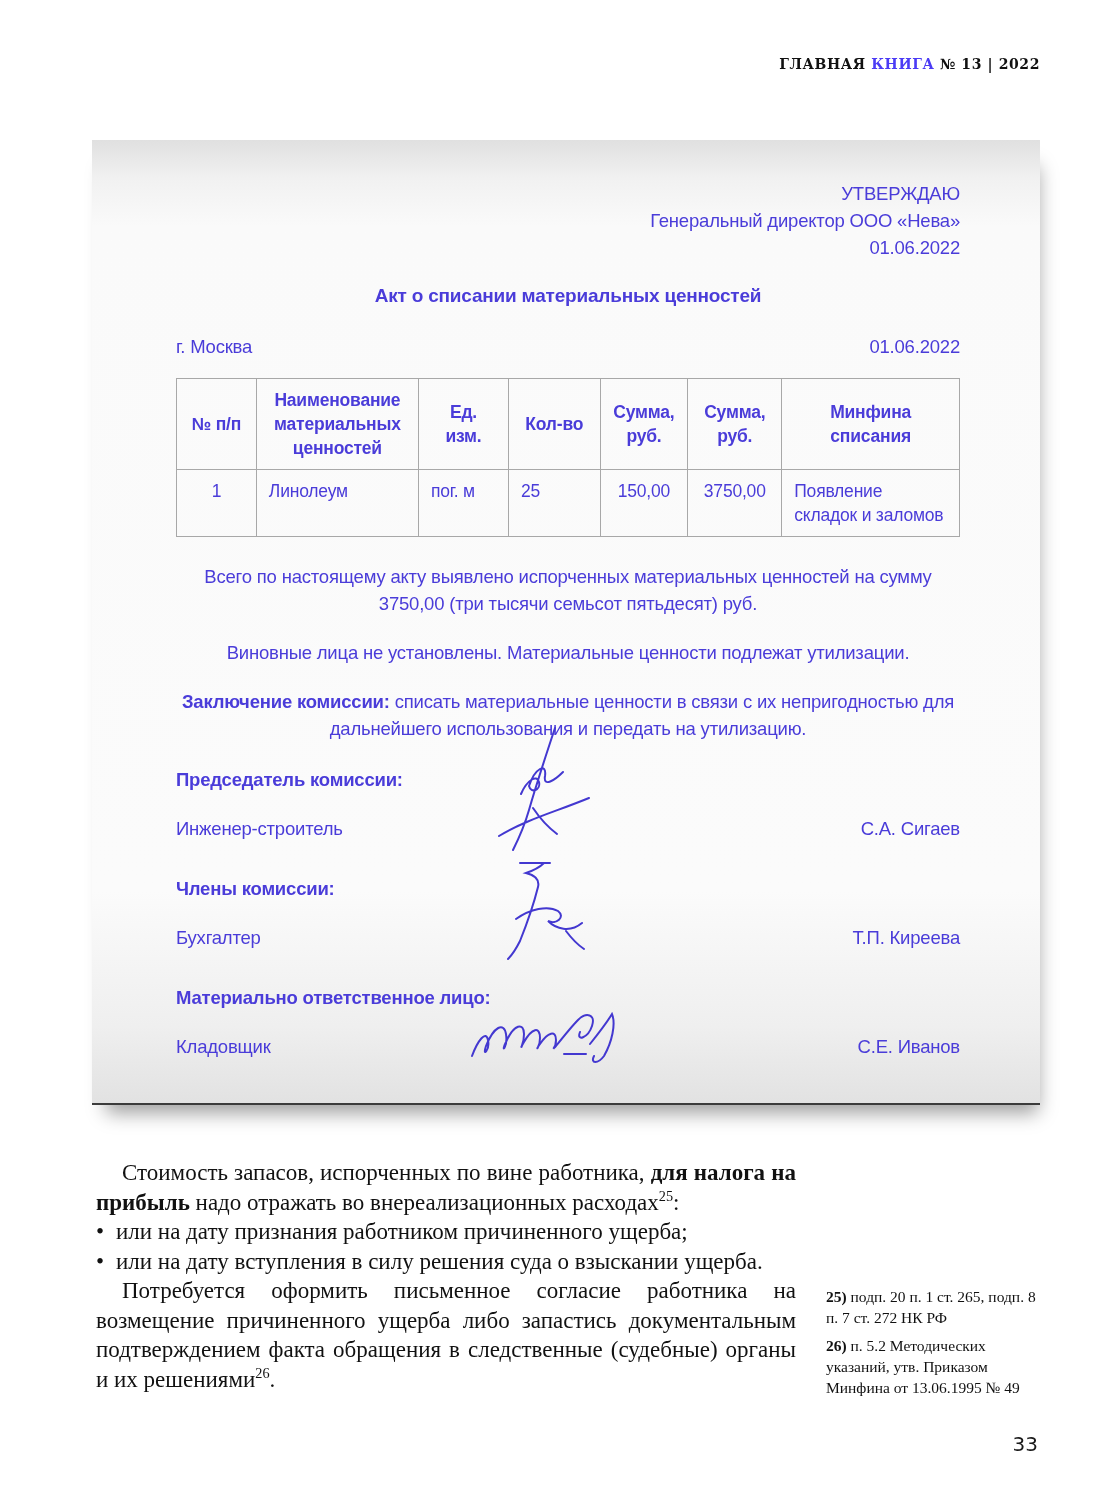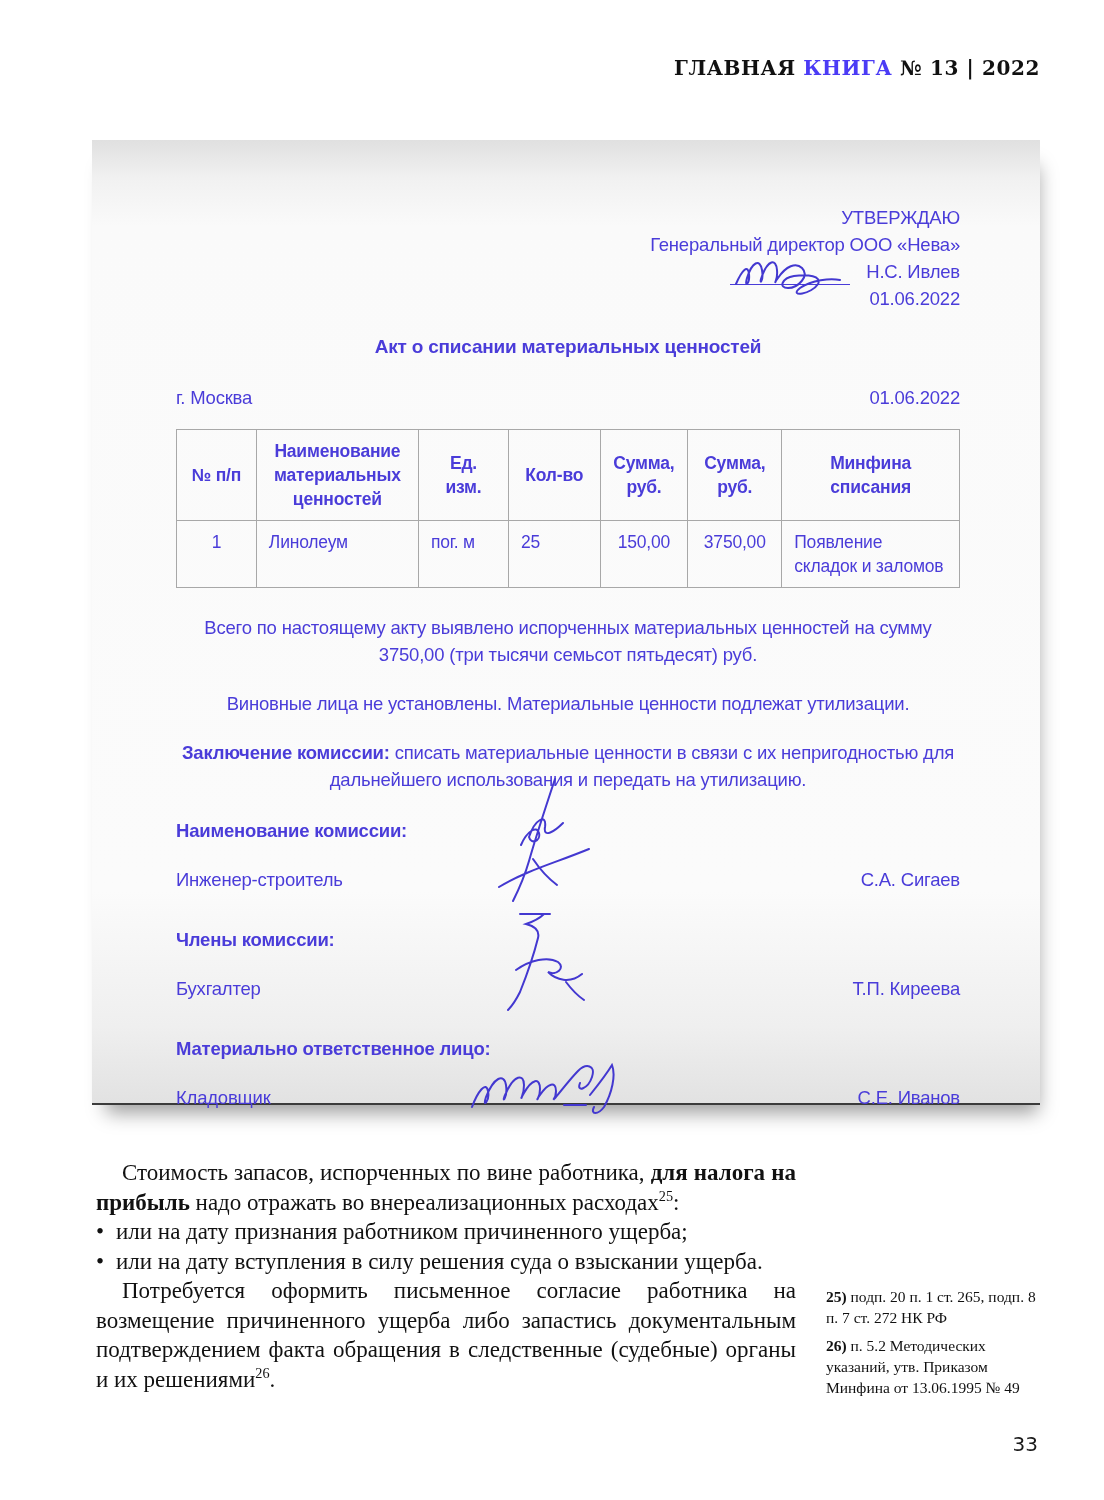--- a/index.html
+++ b/index.html
@@ -7,29 +7,29 @@
   .page {
     position:relative; width:1104px; height:1500px; margin:0 auto;
     background:#ffffff; overflow:hidden;
     font-family:"Liberation Sans", sans-serif;
   }
 
   
   .mag-header {
     position:absolute; top:56px; right:64px;
     font-family:"DejaVu Serif", serif;
-    font-weight:bold; font-size:20px; letter-spacing:0.6px; color:#111111;
+    font-weight:bold; font-size:14px; letter-spacing:0.6px; color:#111111;
     white-space:nowrap;
   }
   .mag-header .brand-blue { color:#4b3bf5; }
 
   
   .doc-card {
     position:absolute; left:92px; top:140px; width:948px; height:963px;
-    padding:64px 80px 0 84px;
+    padding:40px 80px 0 84px;
     background:linear-gradient(180deg,#e0e0e0 0%, #f1f1f1 4%, #fafafa 9%,
                #fbfbfb 78%, #efefef 92%, #e2e2e2 100%);
     box-shadow:0 2px 0 #3b3b3b, 6px 18px 18px -8px rgba(0,0,0,0.38);
     color:#4a3cd9; font-size:18.5px; letter-spacing:-0.2px; line-height:27px;
     overflow:visible;
   }
   .doc-card b, .doc-card .bold { font-weight:bold; }
 
   .approval { text-align:right; }
   .approval-line { display:block; }
@@ -106,28 +106,20 @@
     <span class="brand-blue">КНИГА</span>
     <span> </span>
     <span>№ 13 | 2022</span>
   </div>
 
   <div class="doc-card">
 
     <div class="approval">
       <span class="approval-line">УТВЕРЖДАЮ</span>
       <span class="approval-line">Генеральный директор ООО «Нева»</span>
-      <div class="approval-sig-line">
-        <span class="sig-underline">
-          <svg width="130" height="54" viewBox="0 0 130 54">
-            <path class="sig-stroke" d="M14,40 C20,26 26,20 27,30 C28,40 22,44 25,34 C30,18 38,14 40,26 C42,38 36,42 40,32 C46,16 54,14 55,26 C56,38 50,42 56,34 C64,22 74,18 80,24 C88,32 76,44 66,44 C56,44 60,34 72,32 C86,30 100,32 96,40 C90,50 66,54 78,44 C90,36 108,34 118,36"></path>
-          </svg>
-        </span>
-        <span>Н.С. Ивлев</span>
-      </div>
       <span class="approval-line">01.06.2022</span>
     </div>
 
     <div class="doc-title">Акт о списании материальных ценностей</div>
 
     <div class="place-row">
       <span>г. Москва</span>
       <span>01.06.2022</span>
     </div>
 
@@ -164,21 +156,21 @@
         </tr>
       </tbody>
     </table>
 
     <p class="doc-p">Всего по настоящему акту выявлено испорченных материальных ценностей на сумму 3750,00 (три тысячи семьсот пятьдесят) руб.</p>
 
     <p class="doc-p tight">Виновные лица не установлены. Материальные ценности подлежат утилизации.</p>
 
     <p class="doc-p tight"><b>Заключение комиссии:</b><span> списать материальные ценности в связи с их непригодностью для дальнейшего использования и передать на утилизацию.</span></p>
 
-    <div class="sig-heading">Наименование комиссии:</div>
+    <div class="sig-heading">Председатель комиссии:</div>
 
     <div class="sig-row">
       <span>Инженер-строитель</span>
       <span class="center-sig">
         <svg width="110" height="128" viewBox="0 0 110 128">
           <path class="sig-stroke" d="M66,4 C58,28 48,58 40,86 C36,100 30,114 24,126 M10,112 C36,96 66,88 100,74 M32,70 C38,56 48,50 50,58 C52,66 42,70 40,62 C46,44 58,38 56,52 C54,64 66,56 74,48 M44,84 C52,96 60,104 68,110"></path>
         </svg>
       </span>
       <span>С.А. Сигаев</span>
     </div>

